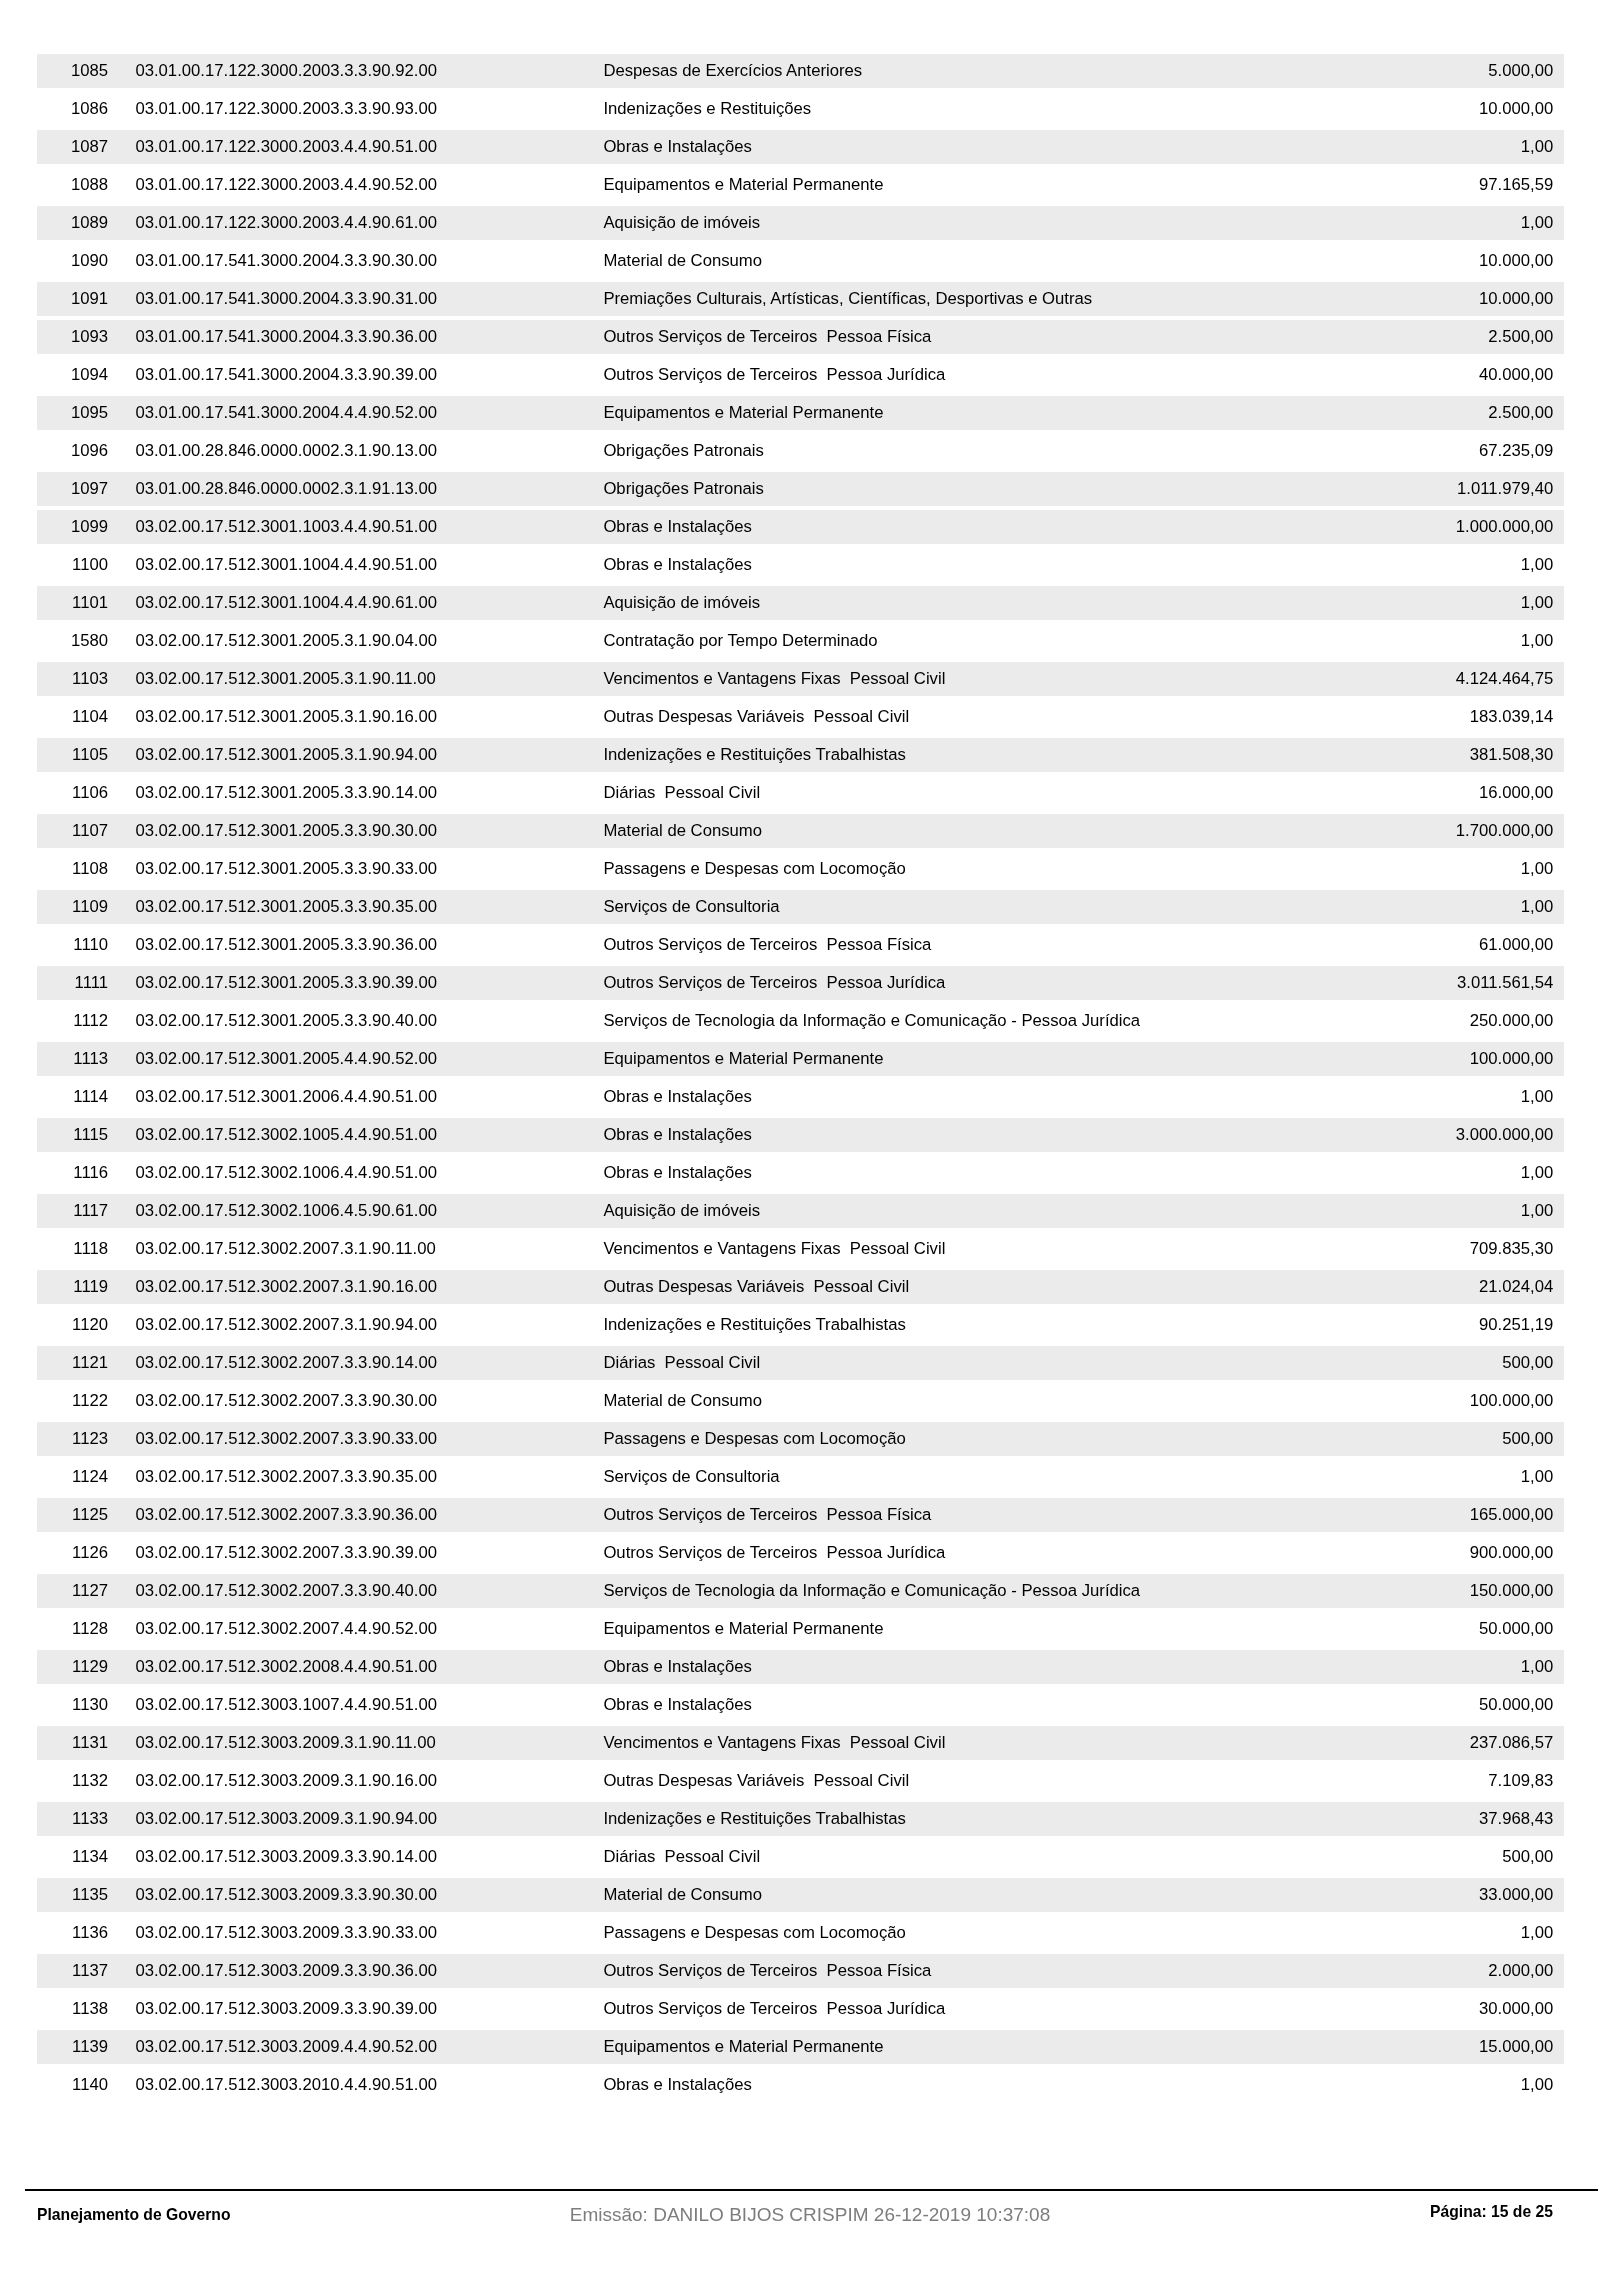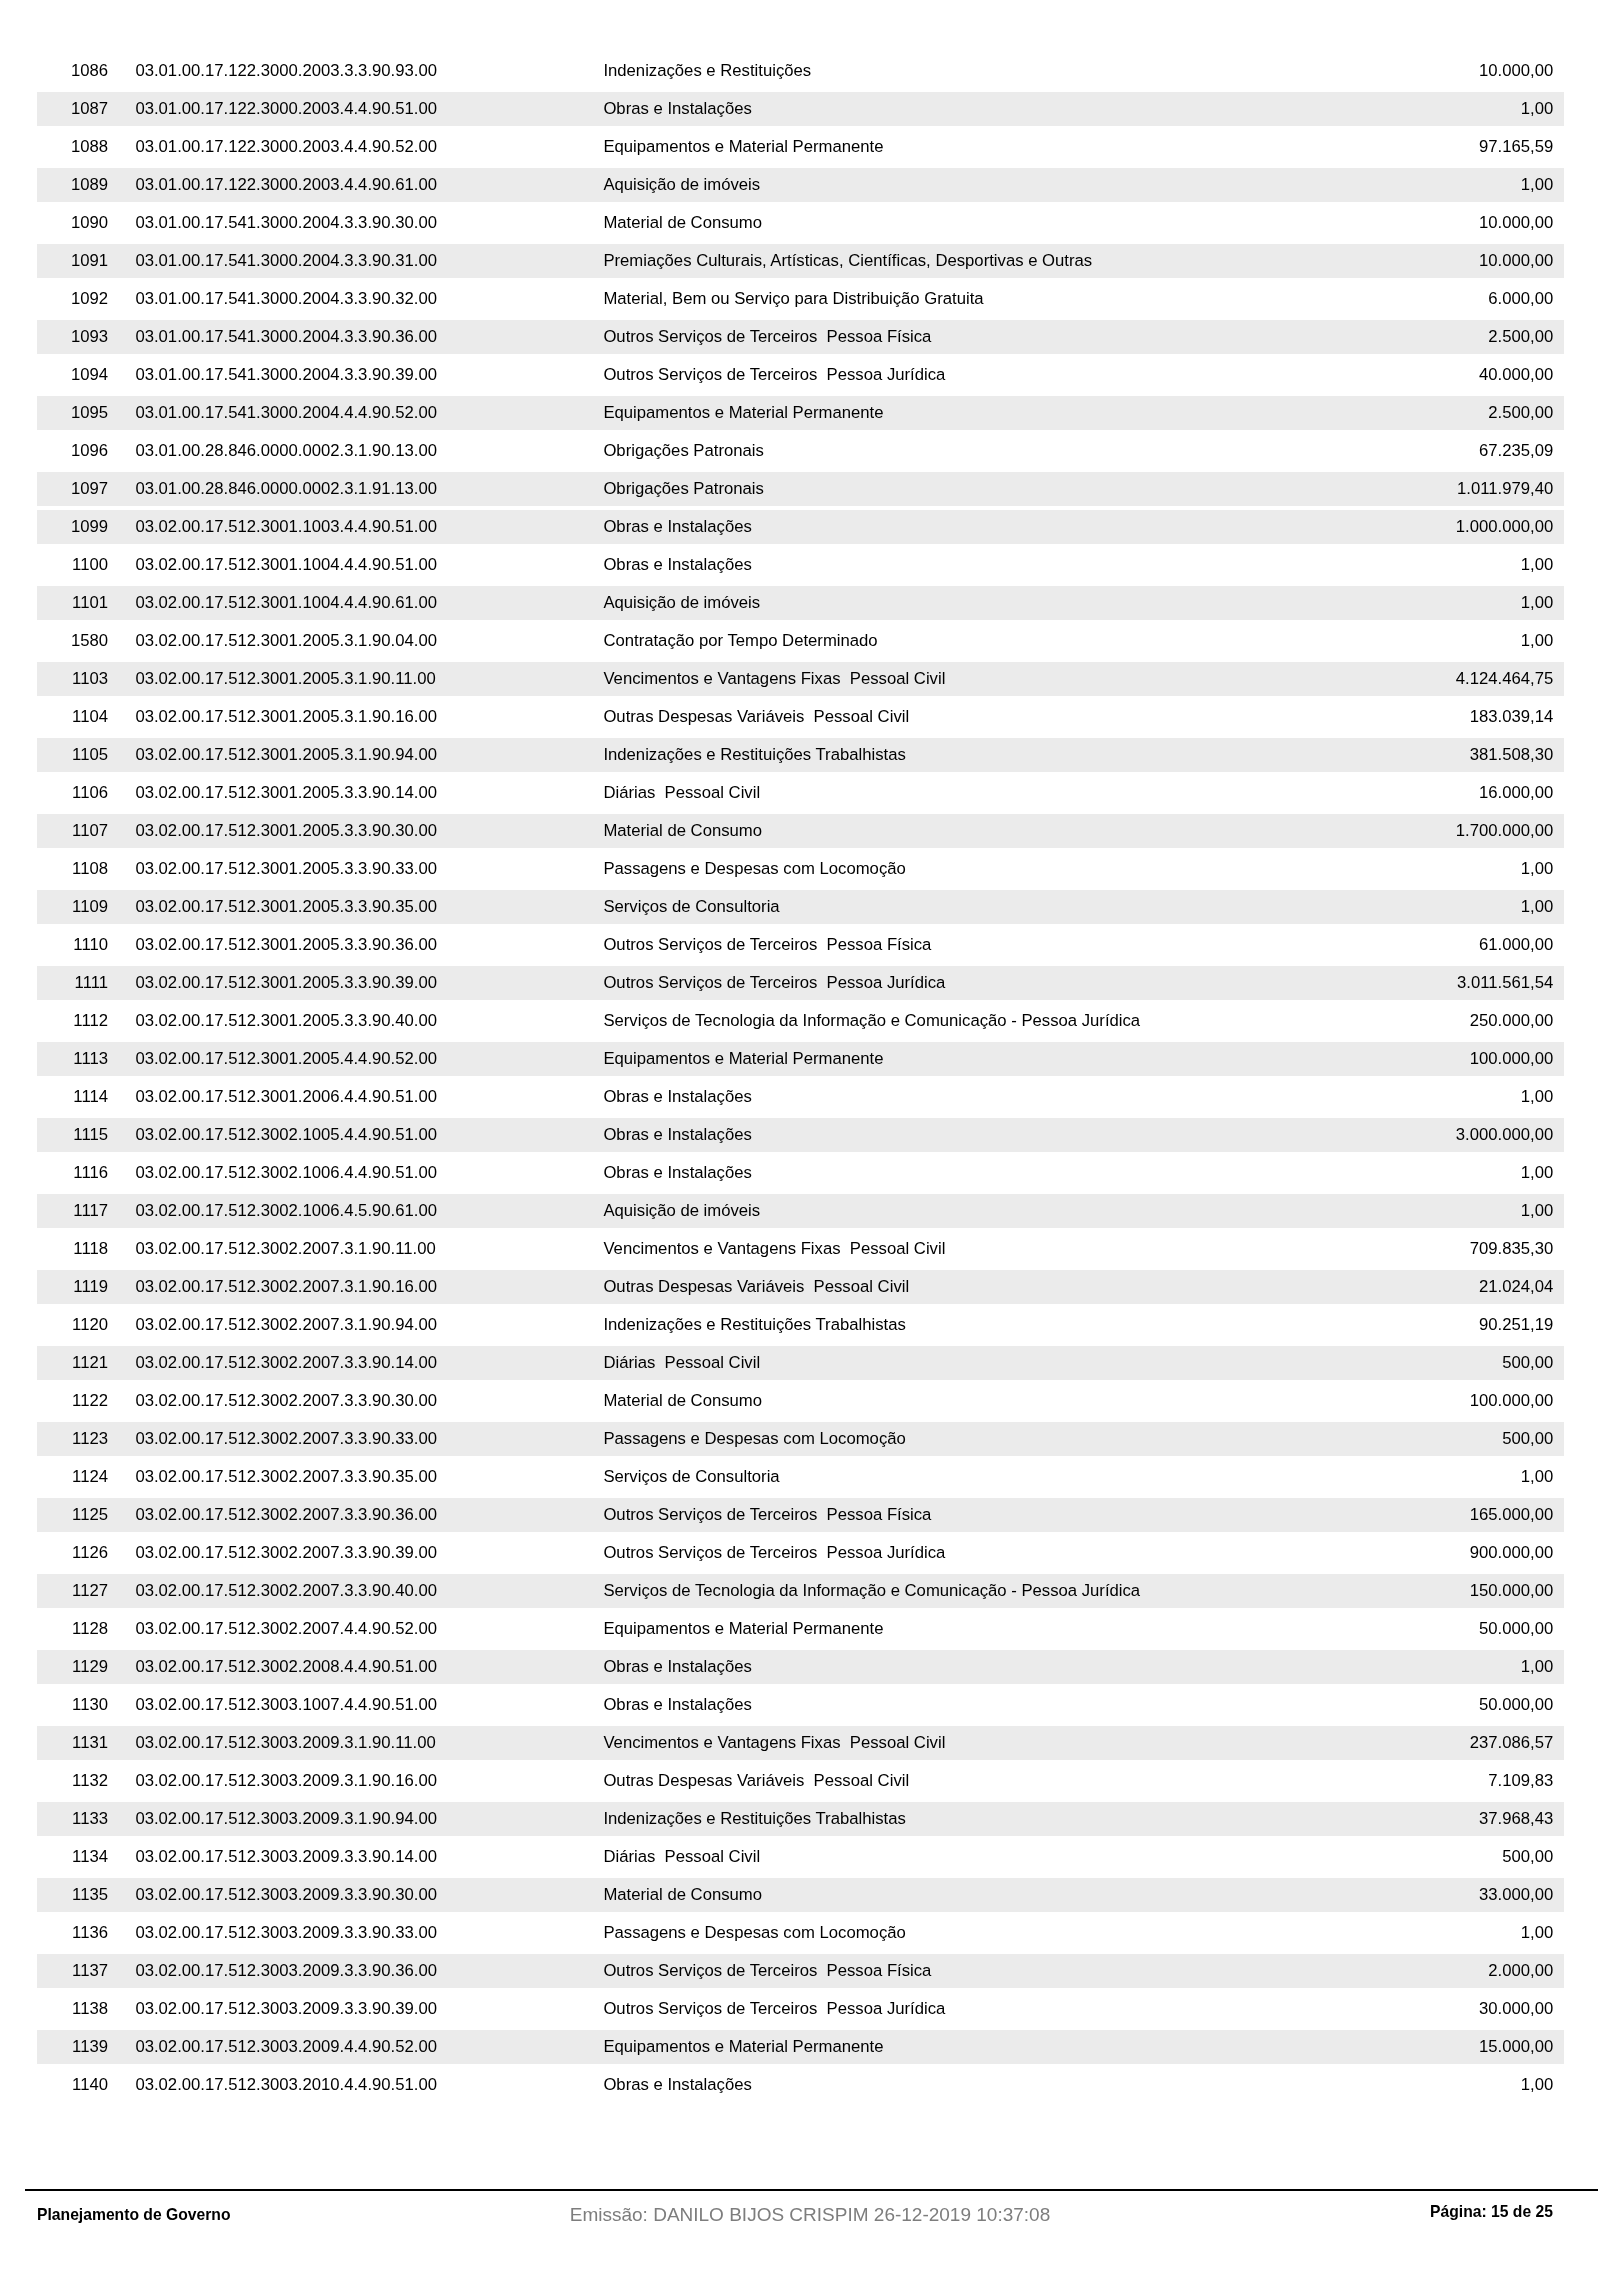--- a/index.html
+++ b/index.html
@@ -38,20 +38,26 @@
     font-size:19px;color:var(--muted,#7d7d7d);white-space:pre;
   }
   .footer-right{
     position:absolute;right:67px;top:13.7px;font-size:15.7px;font-weight:bold;margin-left:16px;
   }
 </style>
 </head>
 <body style="--stripe: #ebebeb; --muted: #7d7d7d;">
 
 <div class="report-table">
+    <div class="row stripe">
+      <div class="c-seq">1085</div>
+      <div class="c-code">03.01.00.17.122.3000.2003.3.3.90.92.00</div>
+      <div class="c-desc">Despesas de Exercícios Anteriores</div>
+      <div class="c-value">5.000,00</div>
+    </div>
     <div class="row">
       <div class="c-seq">1086</div>
       <div class="c-code">03.01.00.17.122.3000.2003.3.3.90.93.00</div>
       <div class="c-desc">Indenizações e Restituições</div>
       <div class="c-value">10.000,00</div>
     </div>
     <div class="row stripe">
       <div class="c-seq">1087</div>
       <div class="c-code">03.01.00.17.122.3000.2003.4.4.90.51.00</div>
       <div class="c-desc">Obras e Instalações</div>
@@ -73,26 +79,20 @@
       <div class="c-seq">1090</div>
       <div class="c-code">03.01.00.17.541.3000.2004.3.3.90.30.00</div>
       <div class="c-desc">Material de Consumo</div>
       <div class="c-value">10.000,00</div>
     </div>
     <div class="row stripe">
       <div class="c-seq">1091</div>
       <div class="c-code">03.01.00.17.541.3000.2004.3.3.90.31.00</div>
       <div class="c-desc">Premiações Culturais, Artísticas, Científicas, Desportivas e Outras</div>
       <div class="c-value">10.000,00</div>
-    </div>
-    <div class="row">
-      <div class="c-seq">1092</div>
-      <div class="c-code">03.01.00.17.541.3000.2004.3.3.90.32.00</div>
-      <div class="c-desc">Material, Bem ou Serviço para Distribuição Gratuita</div>
-      <div class="c-value">6.000,00</div>
     </div>
     <div class="row stripe">
       <div class="c-seq">1093</div>
       <div class="c-code">03.01.00.17.541.3000.2004.3.3.90.36.00</div>
       <div class="c-desc">Outros Serviços de Terceiros  Pessoa Física</div>
       <div class="c-value">2.500,00</div>
     </div>
     <div class="row">
       <div class="c-seq">1094</div>
       <div class="c-code">03.01.00.17.541.3000.2004.3.3.90.39.00</div>

